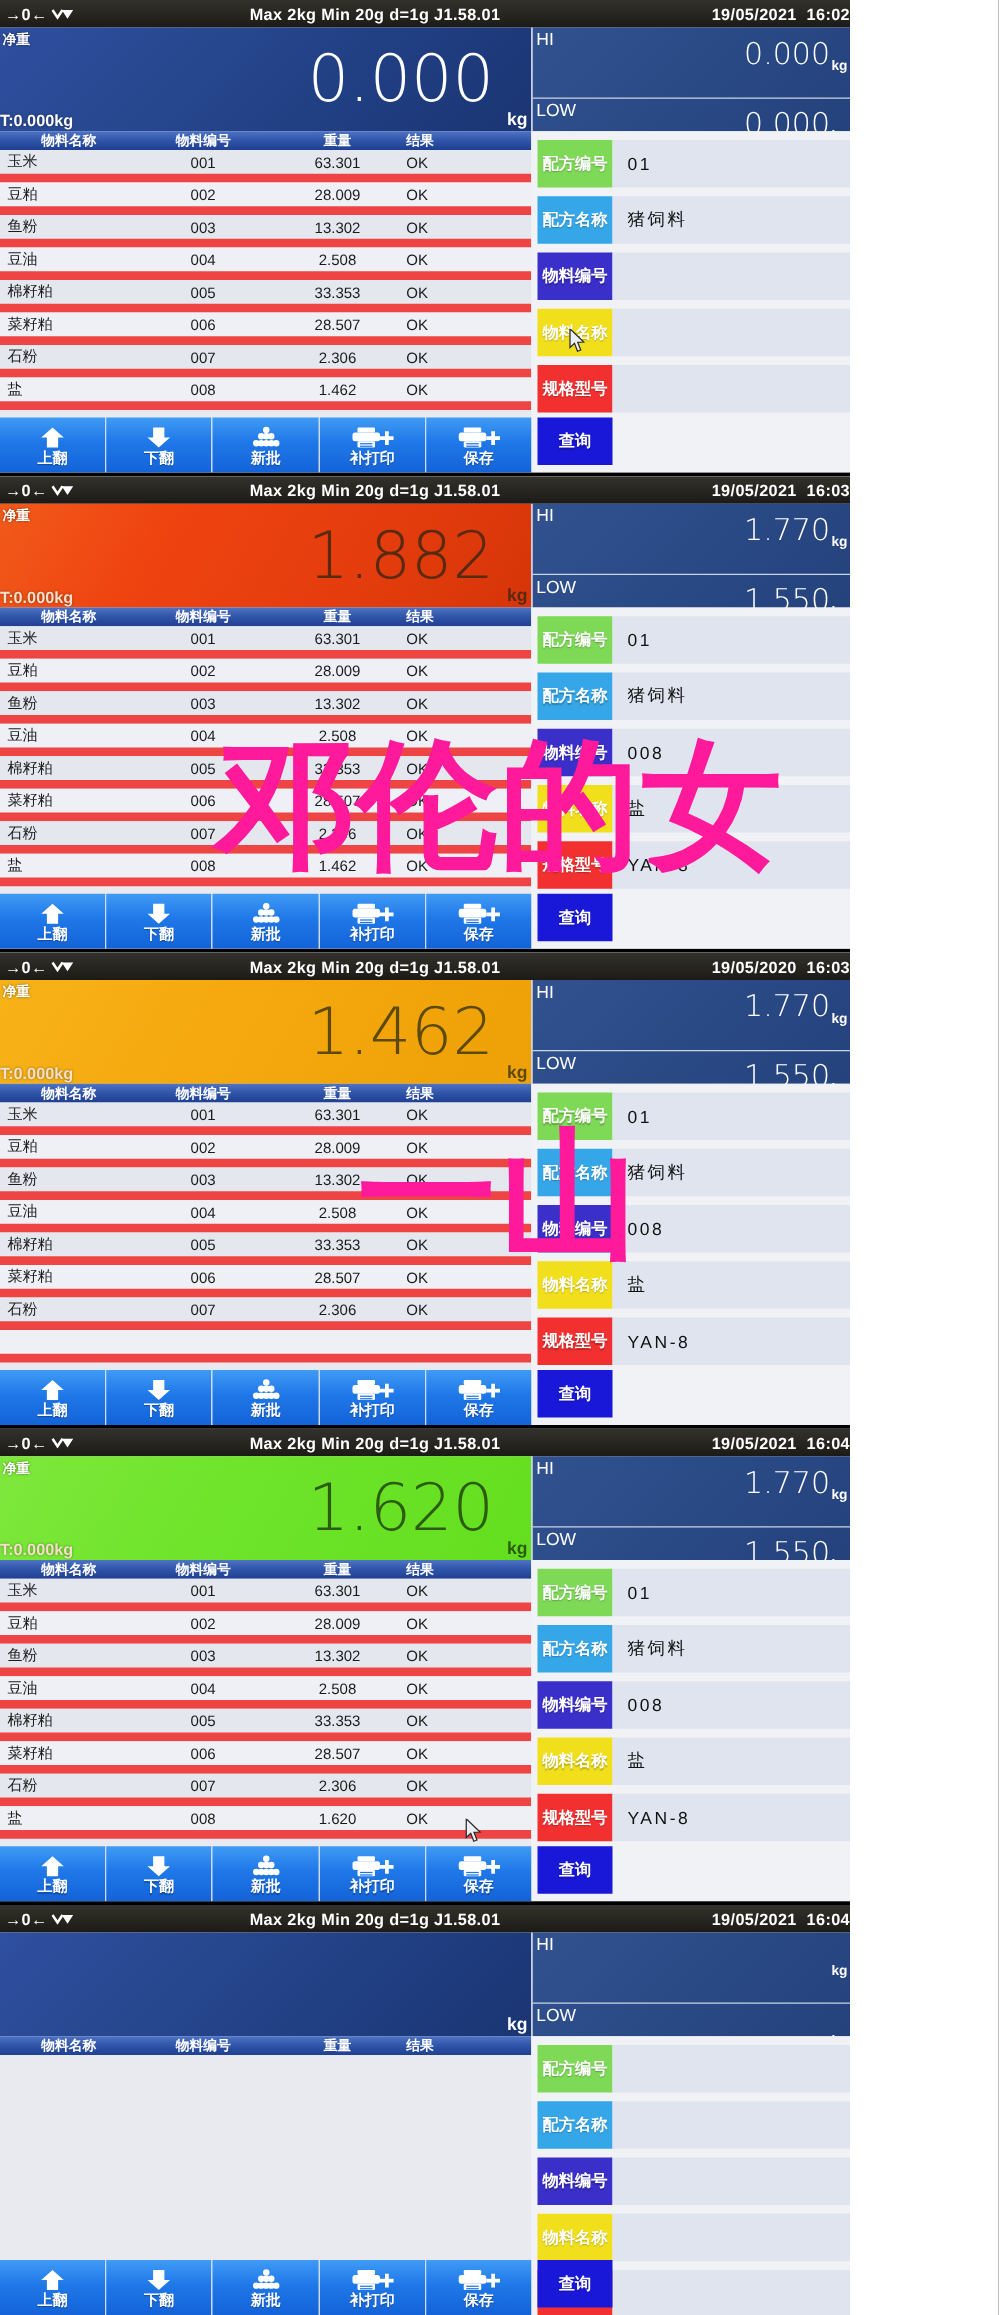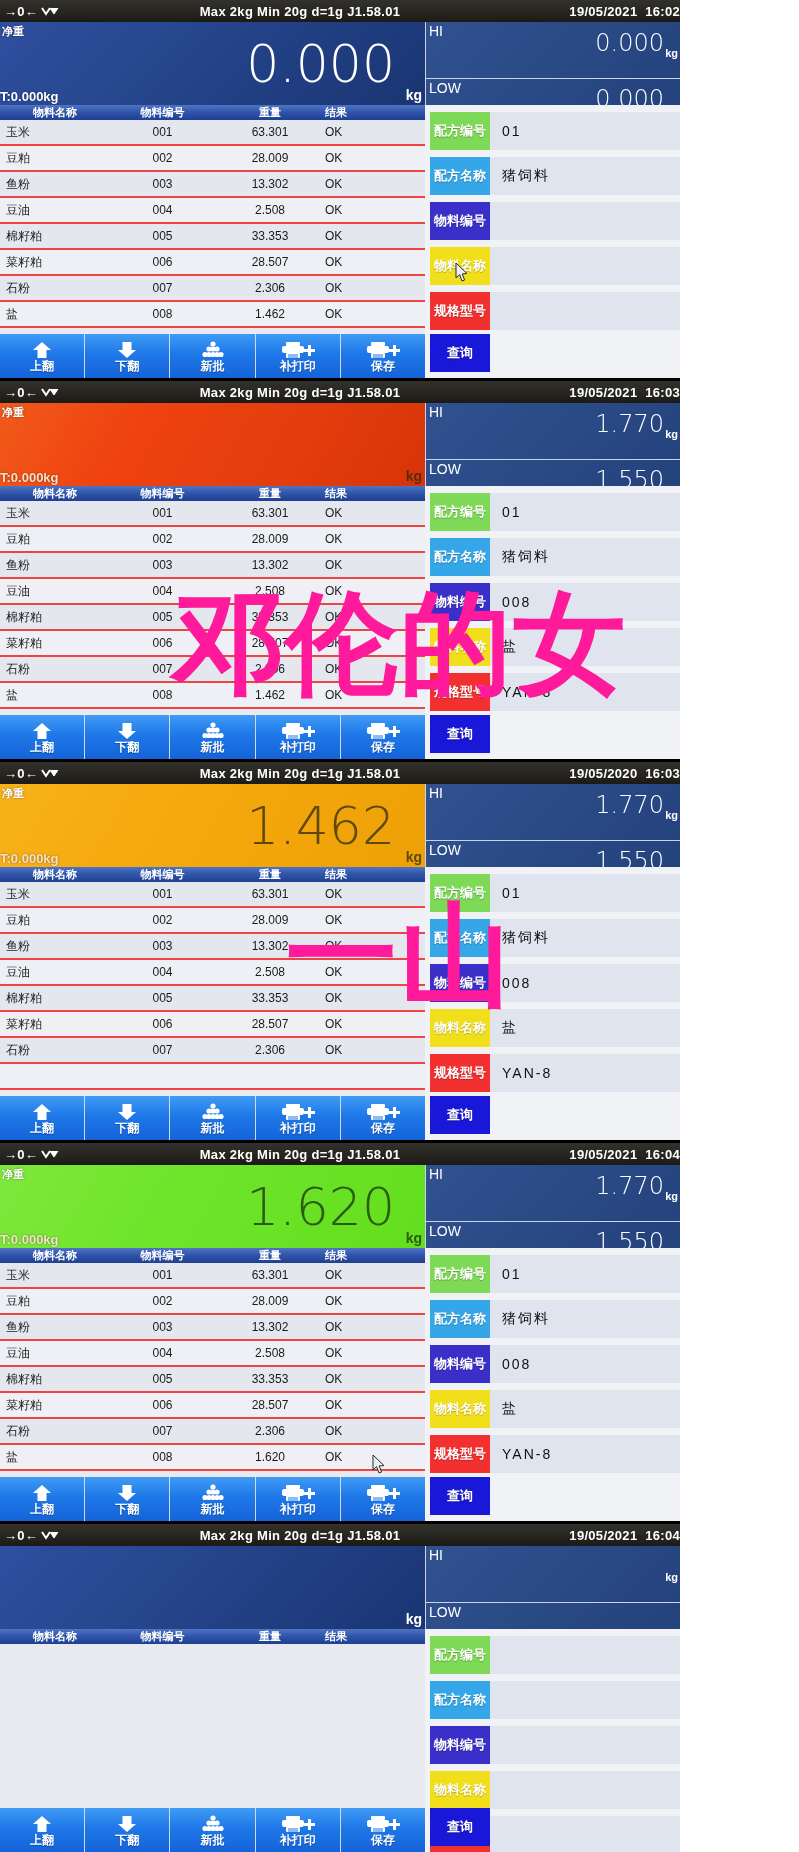--- a/index.html
+++ b/index.html
@@ -80,21 +80,21 @@
     position:absolute; left:0; top:105px; width:425px;
     font-size:11px; color:#101010;
   }
   .thead{
     display:flex; height:15px; align-items:center;
     background:linear-gradient(180deg,#4f74c4 0%,#2f54a8 50%,#1f3f92 100%);
     color:#ffffff; font-weight:bold; font-size:11px;
   }
   .trow{
     display:flex; height:26px; align-items:center;
-    background:#eef0f5; border-bottom:2px solid #ef4444;
+    background:#eef0f5; border-bottom:7px solid #ef4444;
     color:#1a1a1a; font-size:12px;
   }
   .trow:nth-child(even){ background:#e4e7ee; }
   .c-name{ width:110px; padding-left:6px; }
   .c-code{ width:105px; text-align:center; }
   .c-wt{ width:110px; text-align:center; }
   .c-res{ width:100px; }
   .thead .c-name{ text-align:center; padding-left:0; }
 
   
@@ -340,20 +340,21 @@
             <span class="stable-icon"><svg width="18" height="9" viewBox="0 0 18 9">
                 <path d="M1 1 L5 7 L9 1" fill="none" stroke="#fff" stroke-width="2"></path>
                 <path d="M9 1 L13 7 L17 1" fill="#fff" stroke="#fff" stroke-width="1"></path>
               </svg></span>
           </span>
           <span class="sb-center">Max 2kg  Min 20g  d=1g    J1.58.01</span>
           <span class="sb-right">19/05/2021 &nbsp;16:03</span>
         </div>
         <div class="weightzone red">
           <span class="netlabel">净重</span>
+          <span class="bignum">1.882</span>
           <span class="bigunit">kg</span>
           <span class="tarelabel">T:0.000kg</span>
         </div>
         <div class="hilow">
           <div class="hl-row">
             <span class="hl-label">HI</span>
             <span class="hl-val">1.770</span>
             <span class="hl-unit">kg</span>
           </div>
           <div class="hl-row">

